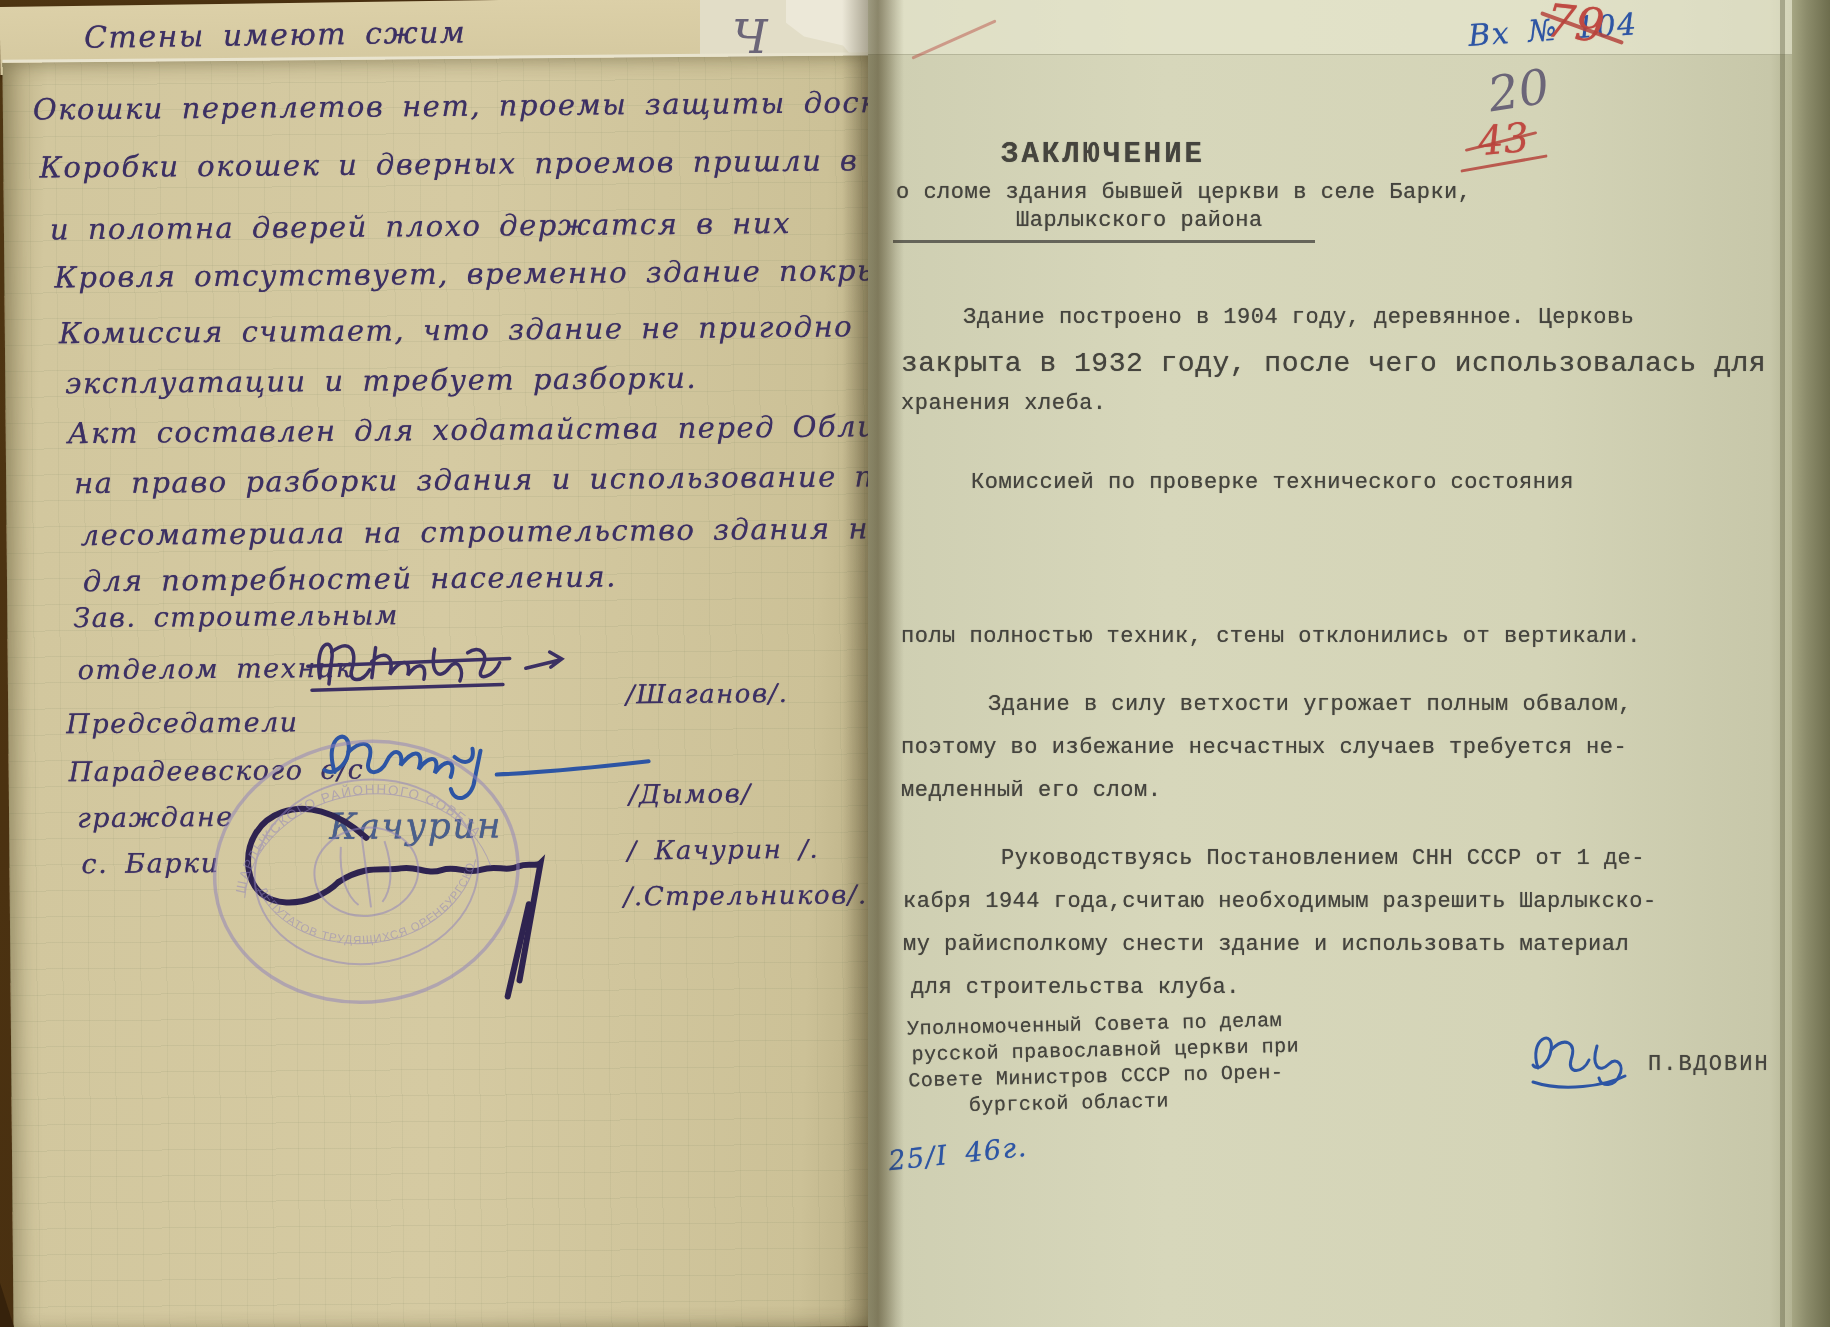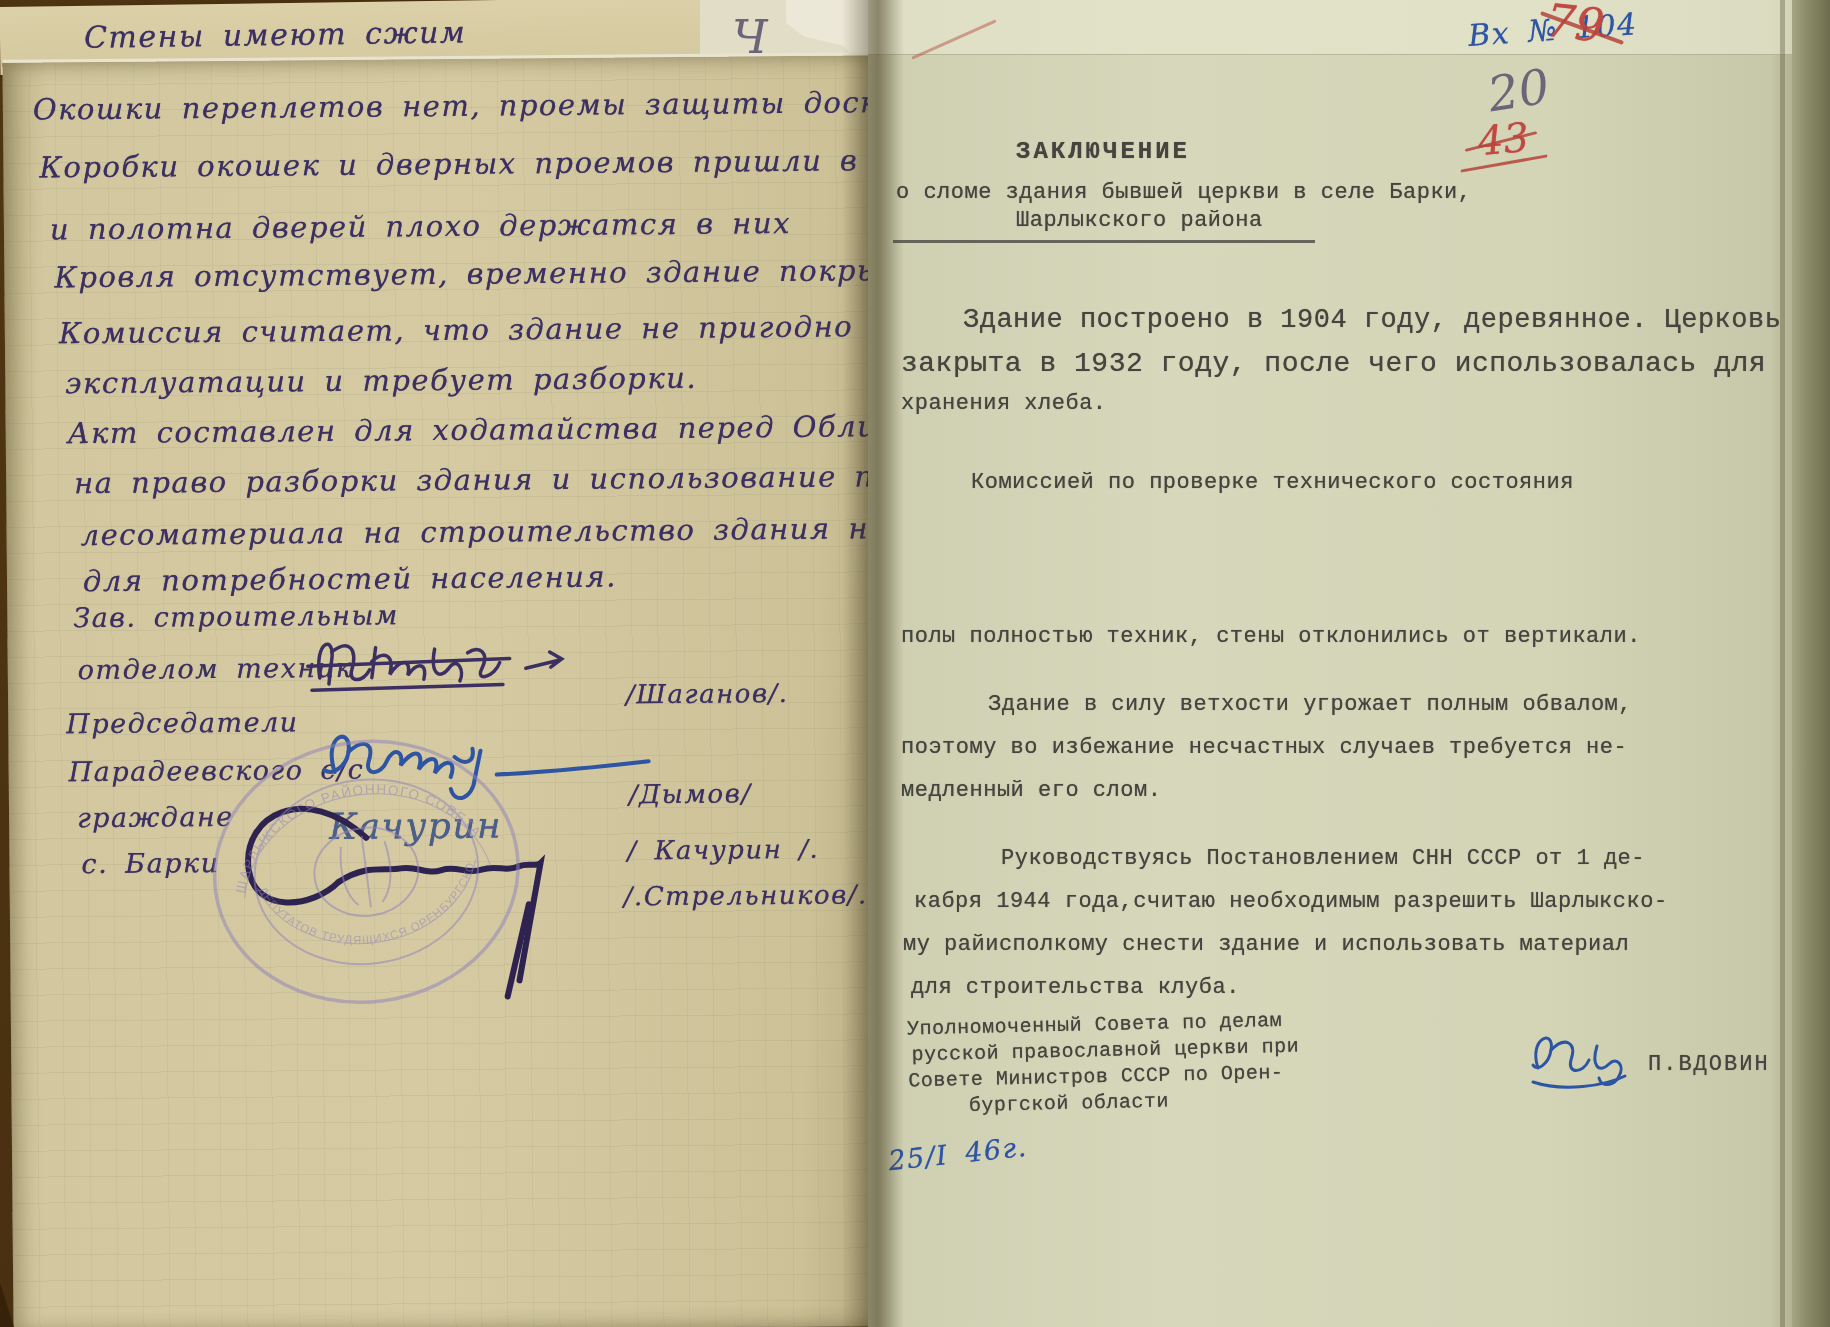--- a/index.html
+++ b/index.html
@@ -141,39 +141,39 @@
     <span class="abs hw blueink" style="left:600px;top:12px;font-size:30px;transform:rotate(-4deg);">Вх № 104</span>
     <span class="abs redpencil" style="left:678px;top:-4px;font-size:46px;transform:rotate(6deg);">79</span>
     <div class="strike" style="left:670px;top:26px;width:88px;height:4px;transform:rotate(20deg);"></div>
 
     <span class="abs graphite" style="left:620px;top:62px;font-size:48px;transform:rotate(-9deg);">20</span>
 
     <span class="abs redpencil" style="left:610px;top:116px;font-size:40px;transform:rotate(-5deg);">43</span>
     <div class="strike" style="left:596px;top:140px;width:74px;height:3px;transform:rotate(-14deg);"></div>
     <div class="strike" style="left:592px;top:162px;width:88px;height:3px;transform:rotate(-10deg);"></div>
 
-    <div class="abs tw" style="left:25px;top:138px;width:420px;text-align:center;font-size:24px;letter-spacing:3px;font-weight:bold;">ЗАКЛЮЧЕНИЕ</div>
+    <div class="abs tw" style="left:25px;top:138px;width:420px;text-align:center;font-size:29px;letter-spacing:3px;font-weight:bold;">ЗАКЛЮЧЕНИЕ</div>
     <span class="abs tw" style="left:28px;top:180px;font-size:22px;">о сломе здания бывшей церкви в селе Барки,</span>
     <span class="abs tw" style="left:148px;top:208px;font-size:22px;">Шарлыкского района</span>
     <div class="abs" style="left:25px;top:240px;width:422px;height:3px;background:#4a4942;opacity:.8;"></div>
 
-    <span class="abs tw" style="left:95px;top:305px;font-size:27px;">Здание построено в 1904 году, деревянное. Церковь</span>
+    <span class="abs tw" style="left:95px;top:305px;font-size:22px;">Здание построено в 1904 году, деревянное. Церковь</span>
     <span class="abs tw" style="left:33px;top:348px;font-size:28px;">закрыта в 1932 году, после чего использовалась для</span>
     <span class="abs tw" style="left:33px;top:391px;font-size:22px;">хранения хлеба.</span>
 
     <span class="abs tw" style="left:103px;top:470px;font-size:22px;">Комиссией по проверке технического состояния</span>
 
     <span class="abs tw" style="left:33px;top:624px;font-size:22px;">полы полностью техник, стены отклонились от вертикали.</span>
 
     <span class="abs tw" style="left:33px;top:735px;font-size:22px;">поэтому во избежание несчастных случаев требуется не-</span>
     <span class="abs tw" style="left:120px;top:692px;font-size:22px;">Здание в силу ветхости угрожает полным обвалом,</span>
     <span class="abs tw" style="left:33px;top:778px;font-size:22px;">медленный его слом.</span>
 
     <span class="abs tw" style="left:133px;top:846px;font-size:22px;">Руководствуясь Постановлением СНН СССР от 1 де-</span>
-    <span class="abs tw" style="left:46px;top:889px;font-size:22px;">кабря 1944 года,считаю необходимым разрешить Шарлыкско-</span>
+    <span class="abs tw" style="left:35px;top:889px;font-size:22px;">кабря 1944 года,считаю необходимым разрешить Шарлыкско-</span>
     <span class="abs tw" style="left:35px;top:932px;font-size:22px;">му райисполкому снести здание и использовать материал</span>
     <span class="abs tw" style="left:43px;top:975px;font-size:22px;">для строительства клуба.</span>
 
     <div class="abs" style="left:40px;top:1012px;transform:rotate(-1.3deg);">
       <div class="tw" style="font-size:20px;line-height:26px;position:static;">Уполномоченный Совета по делам</div>
       <div class="tw" style="font-size:20px;line-height:26px;margin-left:4px;">русской православной церкви при</div>
       <div class="tw" style="font-size:20px;line-height:26px;">Совете Министров СССР по Орен-</div>
       <div class="tw" style="font-size:20px;line-height:26px;margin-left:60px;">бургской области</div>
     </div>
 

